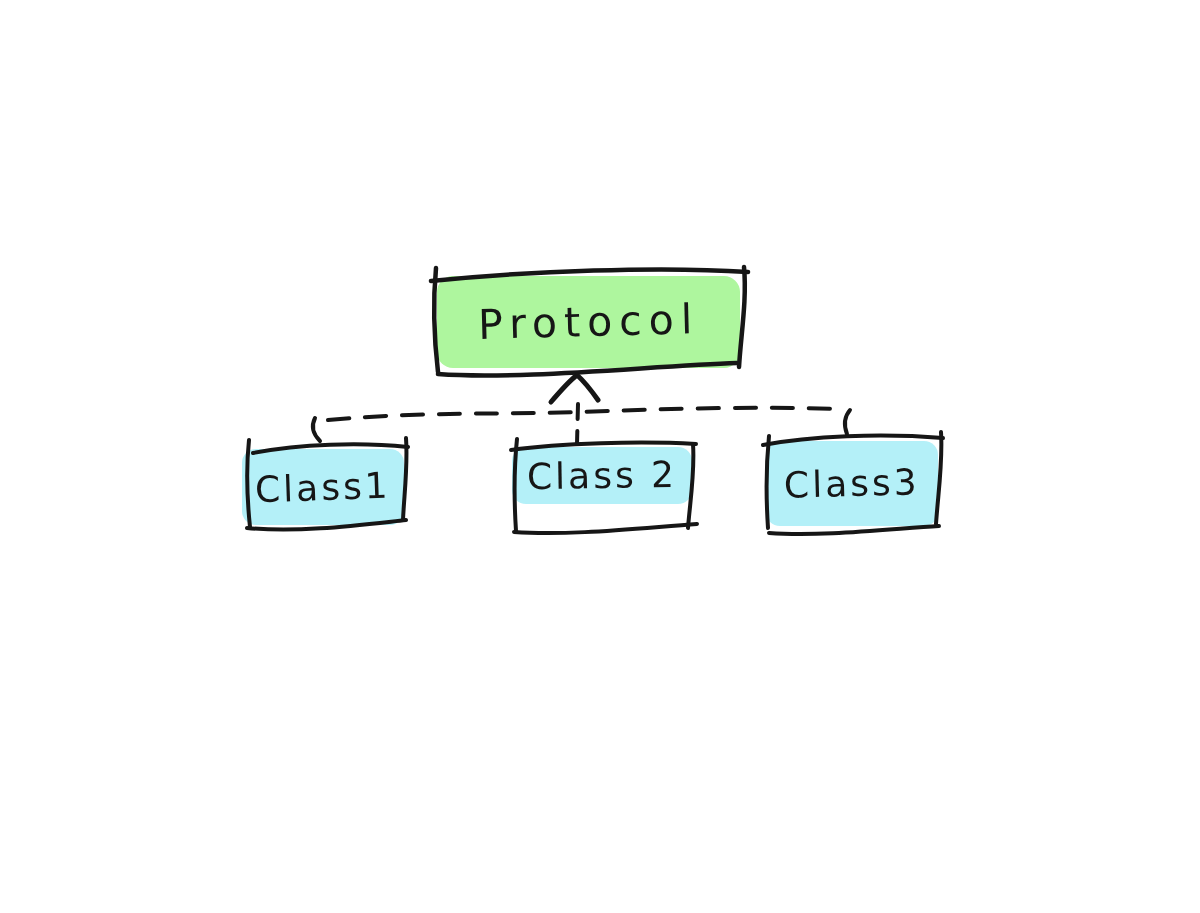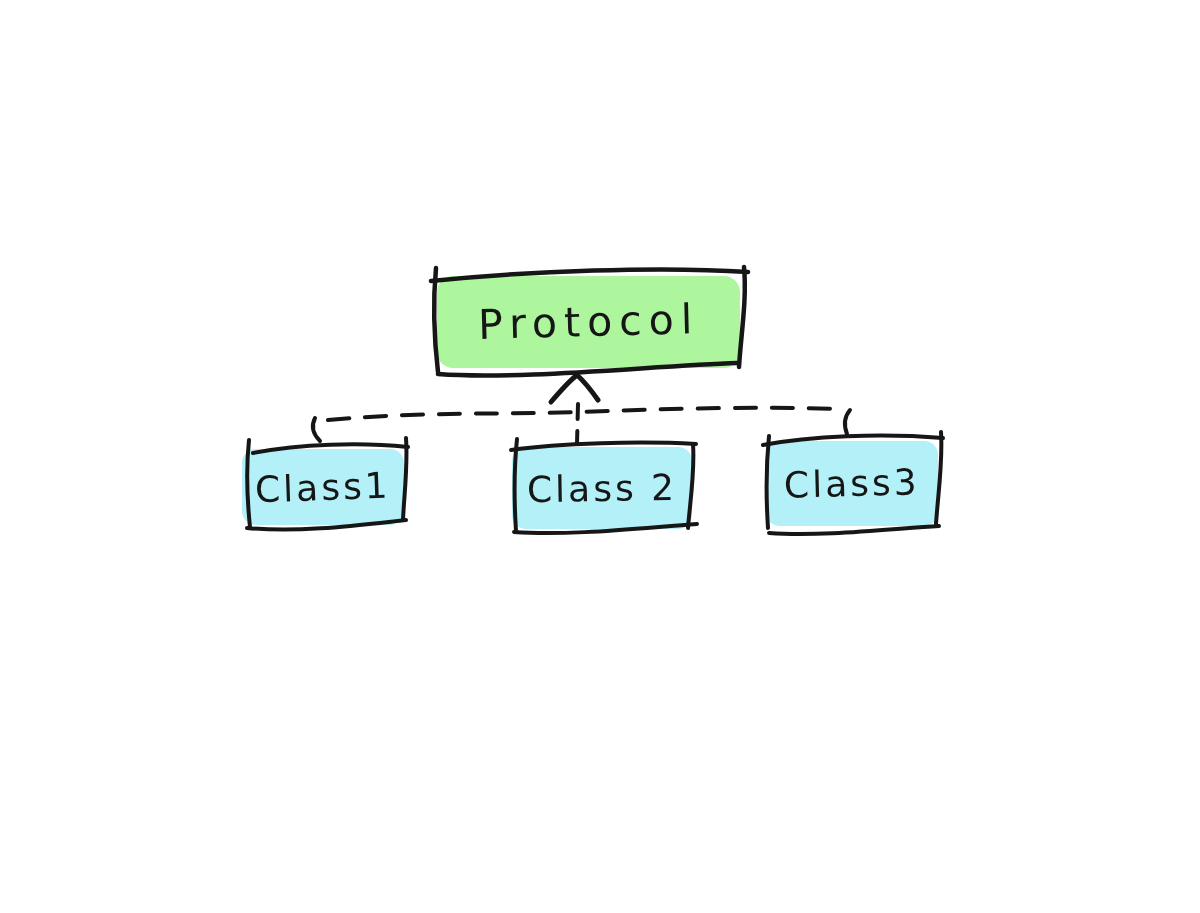--- a/index.html
+++ b/index.html
@@ -33,21 +33,21 @@
     left: 437px; top: 276px; width: 303px; height: 92px;
     background: #aef69e;
     border-radius: 16px;
   }
   .node-fill-class1 {
     left: 242px; top: 449px; width: 162px; height: 76px;
     background: #b4f0f8;
     border-radius: 14px;
   }
   .node-fill-class2 {
-    left: 512px; top: 447px; width: 180px; height: 82px;
+    left: 512px; top: 447px; width: 180px; height: 57px;
     background: #b4f0f8;
     border-radius: 14px;
   }
   .node-fill-class3 {
     left: 766px; top: 441px; width: 172px; height: 85px;
     background: #b4f0f8;
     border-radius: 14px;
   }
   .node-label {
     color: #161616;

